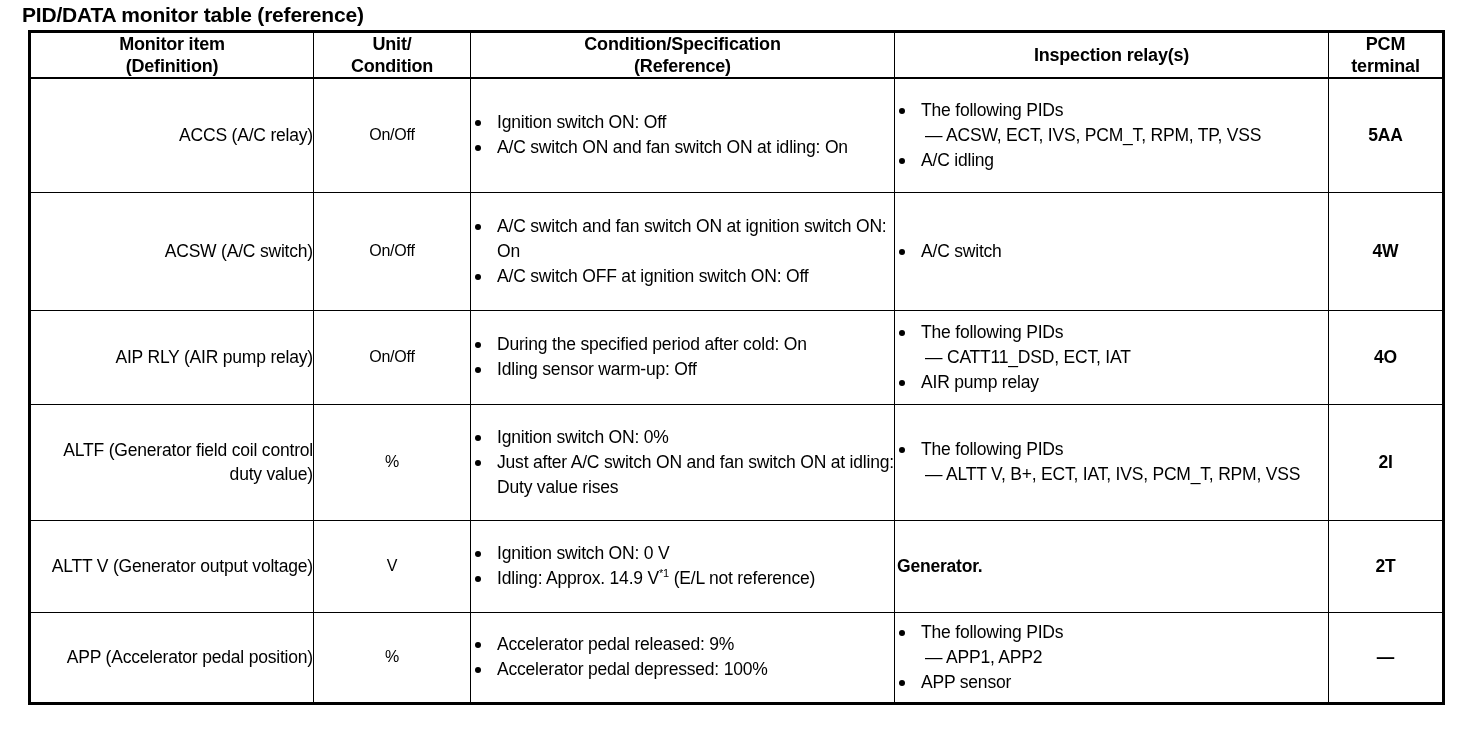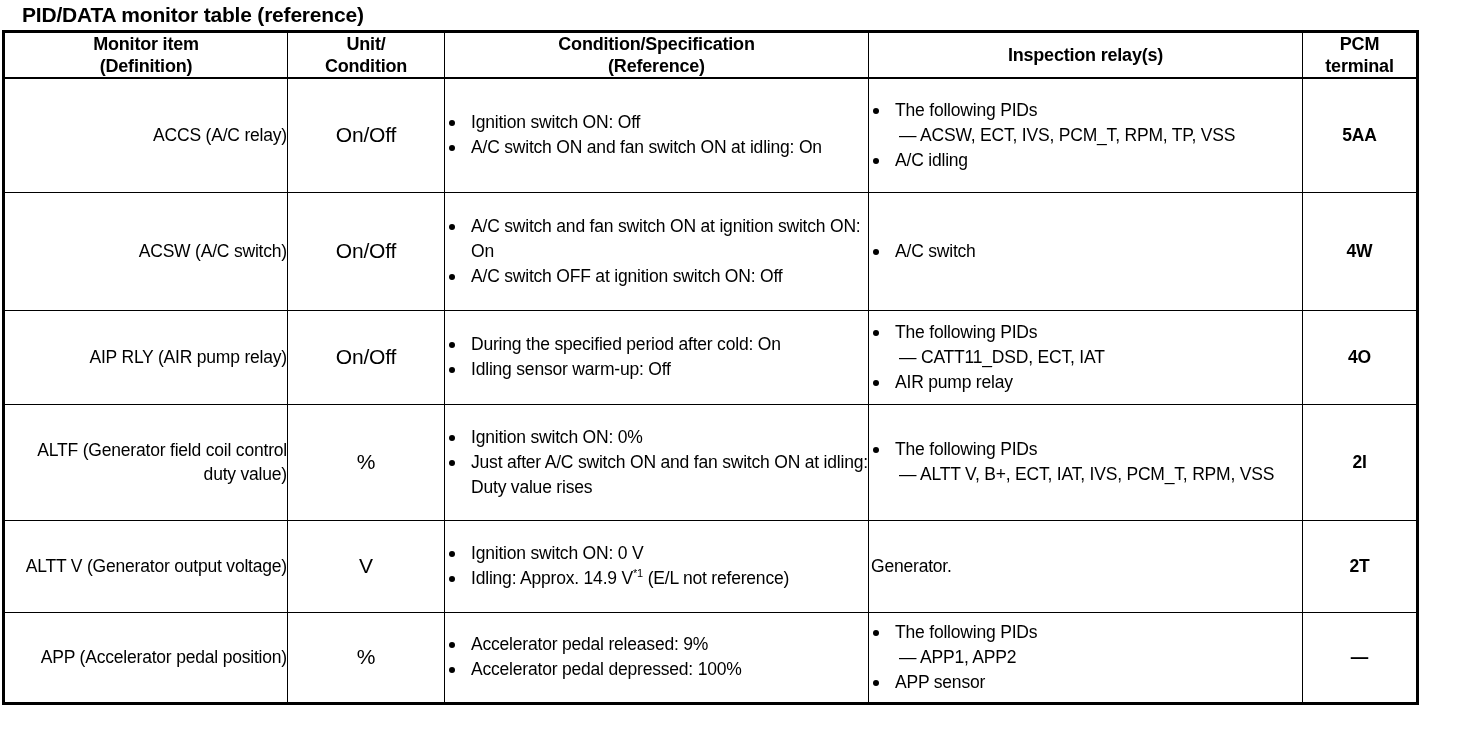--- a/index.html
+++ b/index.html
@@ -25,21 +25,21 @@
     left: 22px;
     top: 2px;
     font-size: 21px;
     font-weight: bold;
     letter-spacing: -0.2px;
     line-height: 26px;
     white-space: nowrap;
   }
   table.pid-table {
     position: absolute;
-    left: 4px;
+    left: 30px;
     top: 32px;
     width: 1412px;
     border-collapse: collapse;
     table-layout: fixed;
   }
   table.pid-table td, table.pid-table th {
     border: 1px solid #000000;
     vertical-align: middle;
     padding: 0;
     box-sizing: border-box;
@@ -67,21 +67,21 @@
 
   td.monitor-cell {
     padding: 6px 8px 6px 12px;
     font-size: 17.5px;
     line-height: 24px;
     letter-spacing: -0.2px;
     text-align: right;
   }
   td.unit-cell {
     text-align: center;
-    font-size: 21px;
+    font-size: 16px;
     letter-spacing: -0.2px;
   }
   td.cond-cell, td.inspect-cell {
     padding: 8px 8px 8px 10px;
     font-size: 17.5px;
     line-height: 25px;
     letter-spacing: -0.2px;
     text-align: left;
   }
   td.pcm-cell {
@@ -111,20 +111,21 @@
     background: #000000;
   }
   .sub-wrap {
     display: block;
     padding-left: 27px;
     text-indent: -23px;
   }
   .plain-text {
     display: block;
     padding-left: 2px;
+    font-weight: bold;
   }
   sup.fn {
     font-size: 11px;
     vertical-align: super;
     line-height: 0;
   }
 </style>
 </head>
 <body>
 

